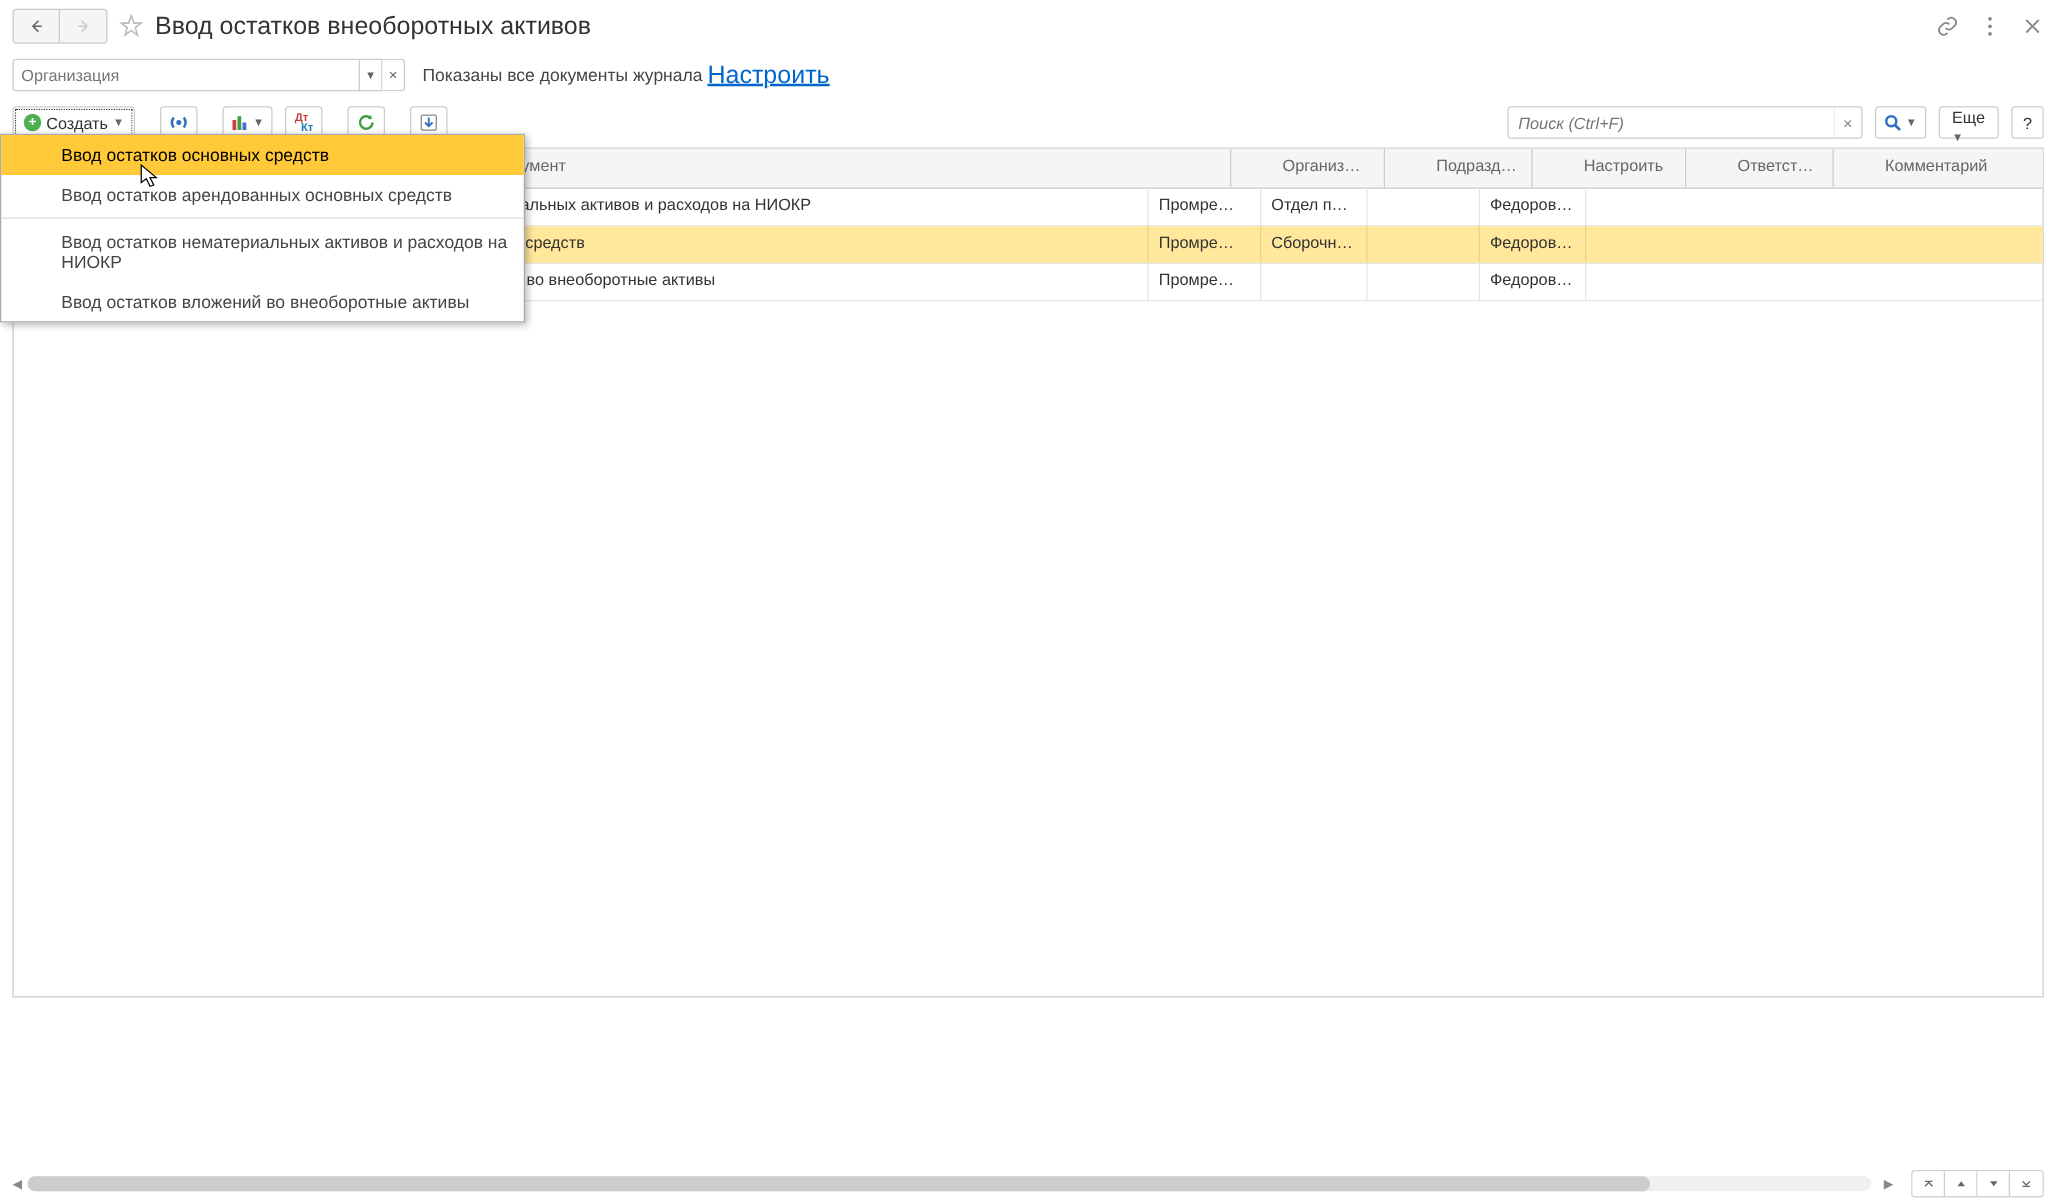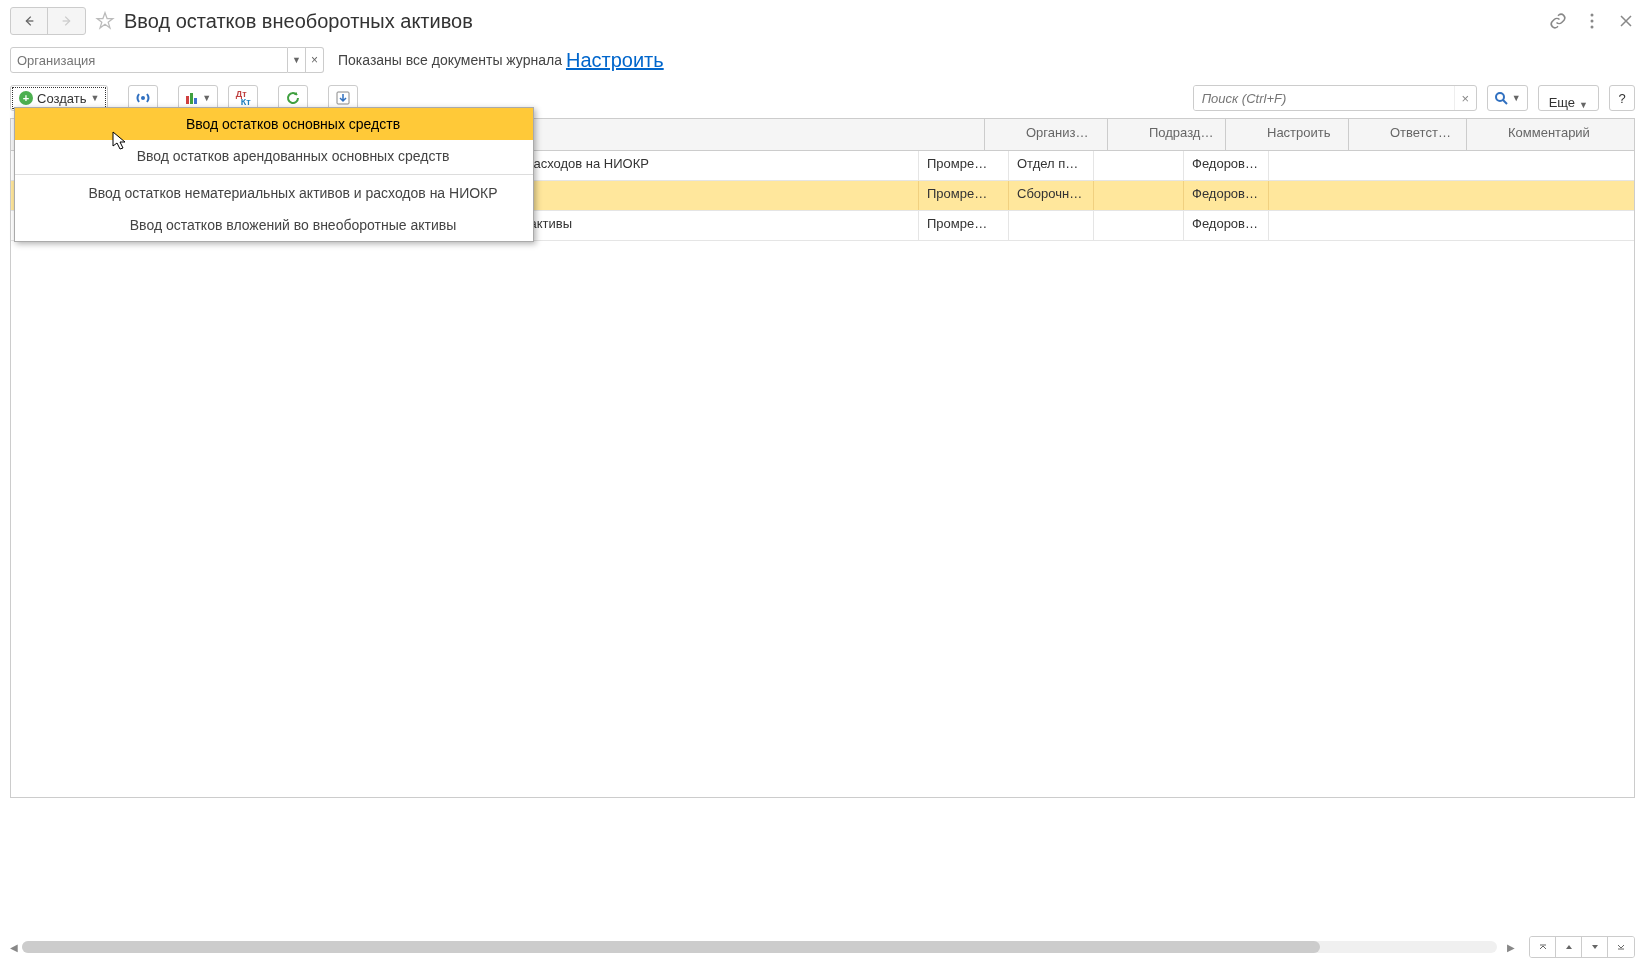--- a/index.html
+++ b/index.html
@@ -29,21 +29,21 @@
     .toolbar { display: flex; align-items: center; padding: 4px 10px; height: 40px; gap: 10px; }
     .toolbar-btn { height: 26px; border: 1px solid #ccc; border-radius: 3px; display: flex; align-items: center; justify-content: center; background: #fff; cursor: pointer; padding: 0 6px; min-width:30px;}
     .create-btn { display:flex; align-items:center; gap:4px; padding: 0 8px; outline: 1px dotted #333; outline-offset:-3px;}
     .create-btn .plus-circ { width: 14px; height:14px; background:#4CAF50; border-radius:50%; display:flex; align-items:center; justify-content:center; color:#fff; font-size:11px; font-weight:bold; line-height:1;}
     .toolbar-divider { width: 0px; }
     .toolbar-spacer { flex: 1; }
     .search-group { display:flex; border:1px solid #ccc; border-radius:3px; overflow:hidden; }
     .search-input { width: 260px; height: 24px; border: none; padding: 2px 8px; font-size: 13px; font-style:italic; color:#999; outline:none;}
     .search-clear { width: 22px; display:flex; align-items:center; justify-content:center; cursor:pointer; color:#888; border-left:1px solid #eee;}
     .search-btn { height: 26px; border: 1px solid #ccc; border-radius: 3px; display: flex; align-items: center; justify-content: center; background: #fff; cursor: pointer; padding: 0 6px; gap:4px;}
-    .more-btn { height: 26px; border: 1px solid #ccc; border-radius: 3px; display: flex; align-items: flex-end; background: #fff; cursor: pointer; padding: 0 10px; gap:4px;}
+    .more-btn { height: 26px; border: 1px solid #ccc; border-radius: 3px; display: flex; align-items: flex-start; background: #fff; cursor: pointer; padding: 0 10px; gap:4px;flex-direction:column;}
     .help-btn { height: 26px; width: 26px; border: 1px solid #ccc; border-radius: 3px; display: flex; align-items: center; justify-content: center; background: #fff; cursor: pointer; }
     .caret-down { font-size:9px; color:#666; }
     
     
     .table-container { margin: 0 10px; border: 1px solid #ccc; height: 680px; position: relative; background:#fff;}
     .table-header { display: flex; background: #f5f5f5; border-bottom: 1px solid #ccc; height: 32px; gap: 33px;}
     .th { padding: 6px 8px; border-right: 1px solid #ccc; font-size: 13px; color: #666; overflow: hidden; white-space: nowrap; text-overflow: ellipsis; }
     .table-body .tr { display: flex; border-bottom: 1px solid #e5e5e5; height: 30px;}
     .td { padding: 5px 8px; border-right: 1px solid #e5e5e5; font-size: 13px; overflow: hidden; white-space: nowrap; text-overflow: ellipsis; }
     .tr.selected { background: #ffe79c; }
@@ -52,21 +52,21 @@
     .col-date { width: 180px; }
     .col-num { width: 130px; }
     .col-doc { width: 598px; }
     .col-org { width: 90px; }
     .col-dept { width: 85px; }
     .col-agent { width: 90px; }
     .col-resp { width: 85px; }
     .col-comment { flex:1; border-right: none; }
     
     
-    .dropdown-menu { position: absolute; top: 107px; left: 14px; width: 520px; background: #fff; border: 1px solid #aaa; box-shadow: 2px 2px 6px rgba(0,0,0,0.3); z-index: 100; text-align: center; }
+    .dropdown-menu { position: absolute; top: 107px; left: 0; width: 420px; background: #fff; border: 1px solid #aaa; box-shadow: 2px 2px 6px rgba(0,0,0,0.3); z-index: 100; }
     .menu-item { padding: 8px 10px 8px 48px; font-size: 14px; color: #444; cursor: pointer; }
     .menu-item.hover { background: #ffc938; color: #000; }
     .menu-divider { height: 1px; background: #ddd; margin: 2px 0; }
     
     
     .cursor-img { position:absolute; top: 131px; left: 112px; z-index:200; pointer-events:none;}
     
     
     .bottom-scroll { position:absolute; bottom: 6px; left:10px; right:10px; height:18px; display:flex; align-items:center;}
     .scroll-track { flex:1; height:12px; background:#f0f0f0; border-radius:6px; position:relative; margin-right:10px;}

